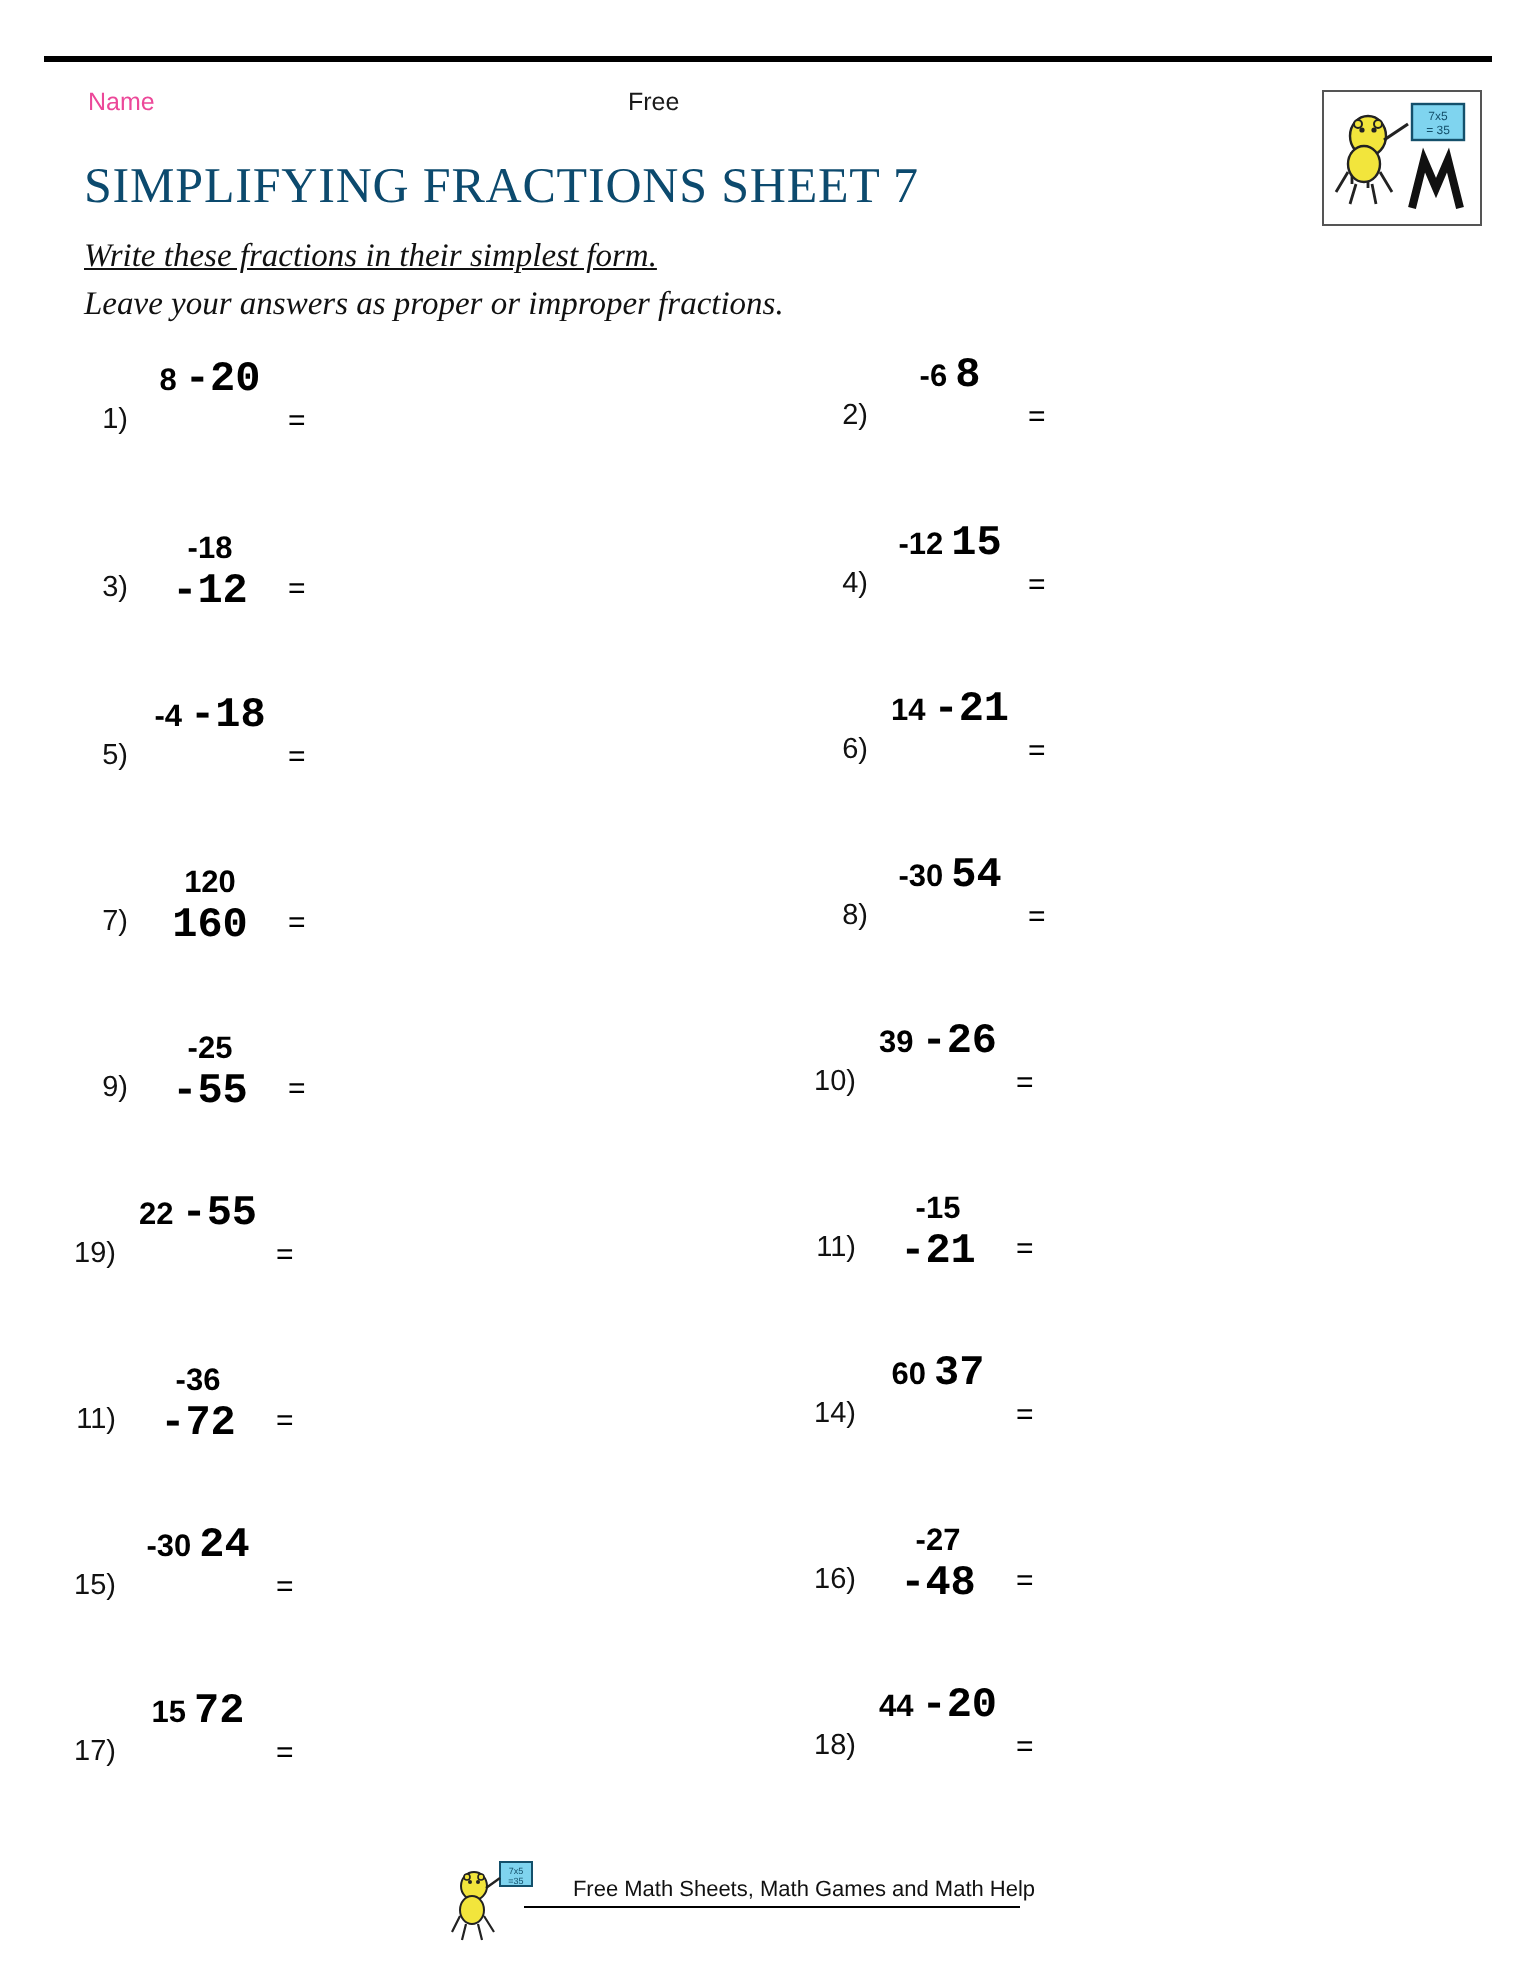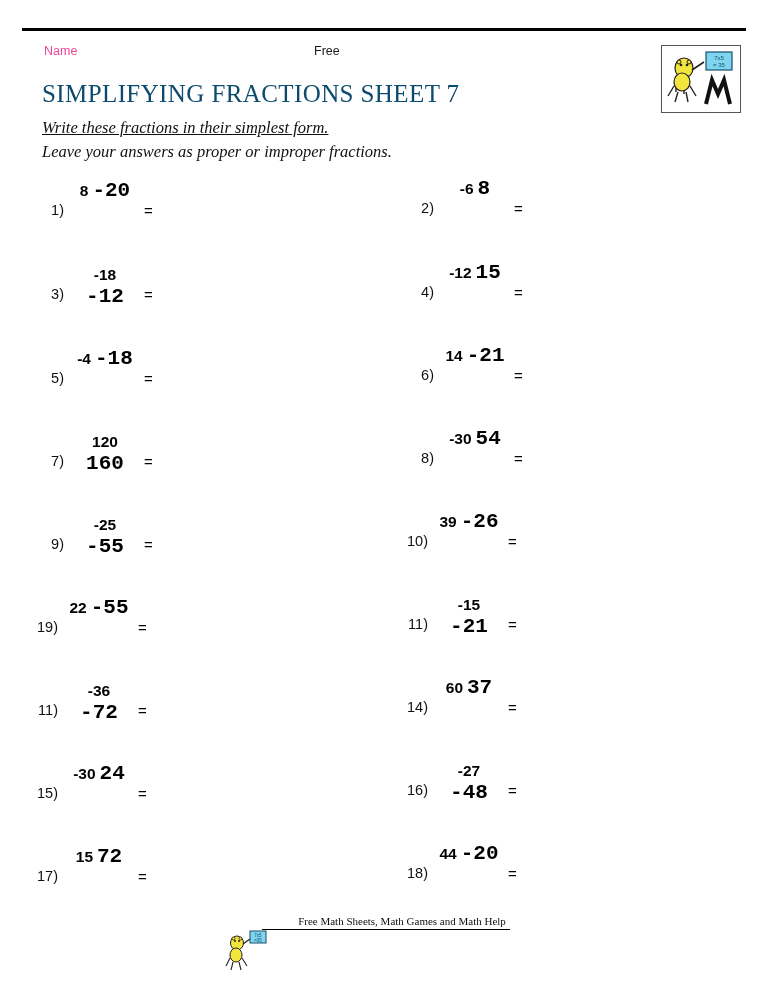--- a/index.html
+++ b/index.html
@@ -155,24 +155,25 @@
   }
   .footer-center {
     position: absolute;
     left: 50%;
     top: 0;
     transform: translateX(-50%);
     width: 320px;
     text-align: center;
   }
   .footer-text {
-    font-family: Liberation Serif, serif;
+    font-family: Liberation Sans, sans-serif;
     font-size: 11px;
     color: #111;
     margin-left: 36px;
+    margin-top: 24px;
   }
   .footer-rule {
     width: 248px;
     height: 1px;
     background: #000;
     margin: 2px 0 1px 38px;
   }
   .footer-brand {
     font-family: "Liberation Serif", serif;
     font-size: 21px;

